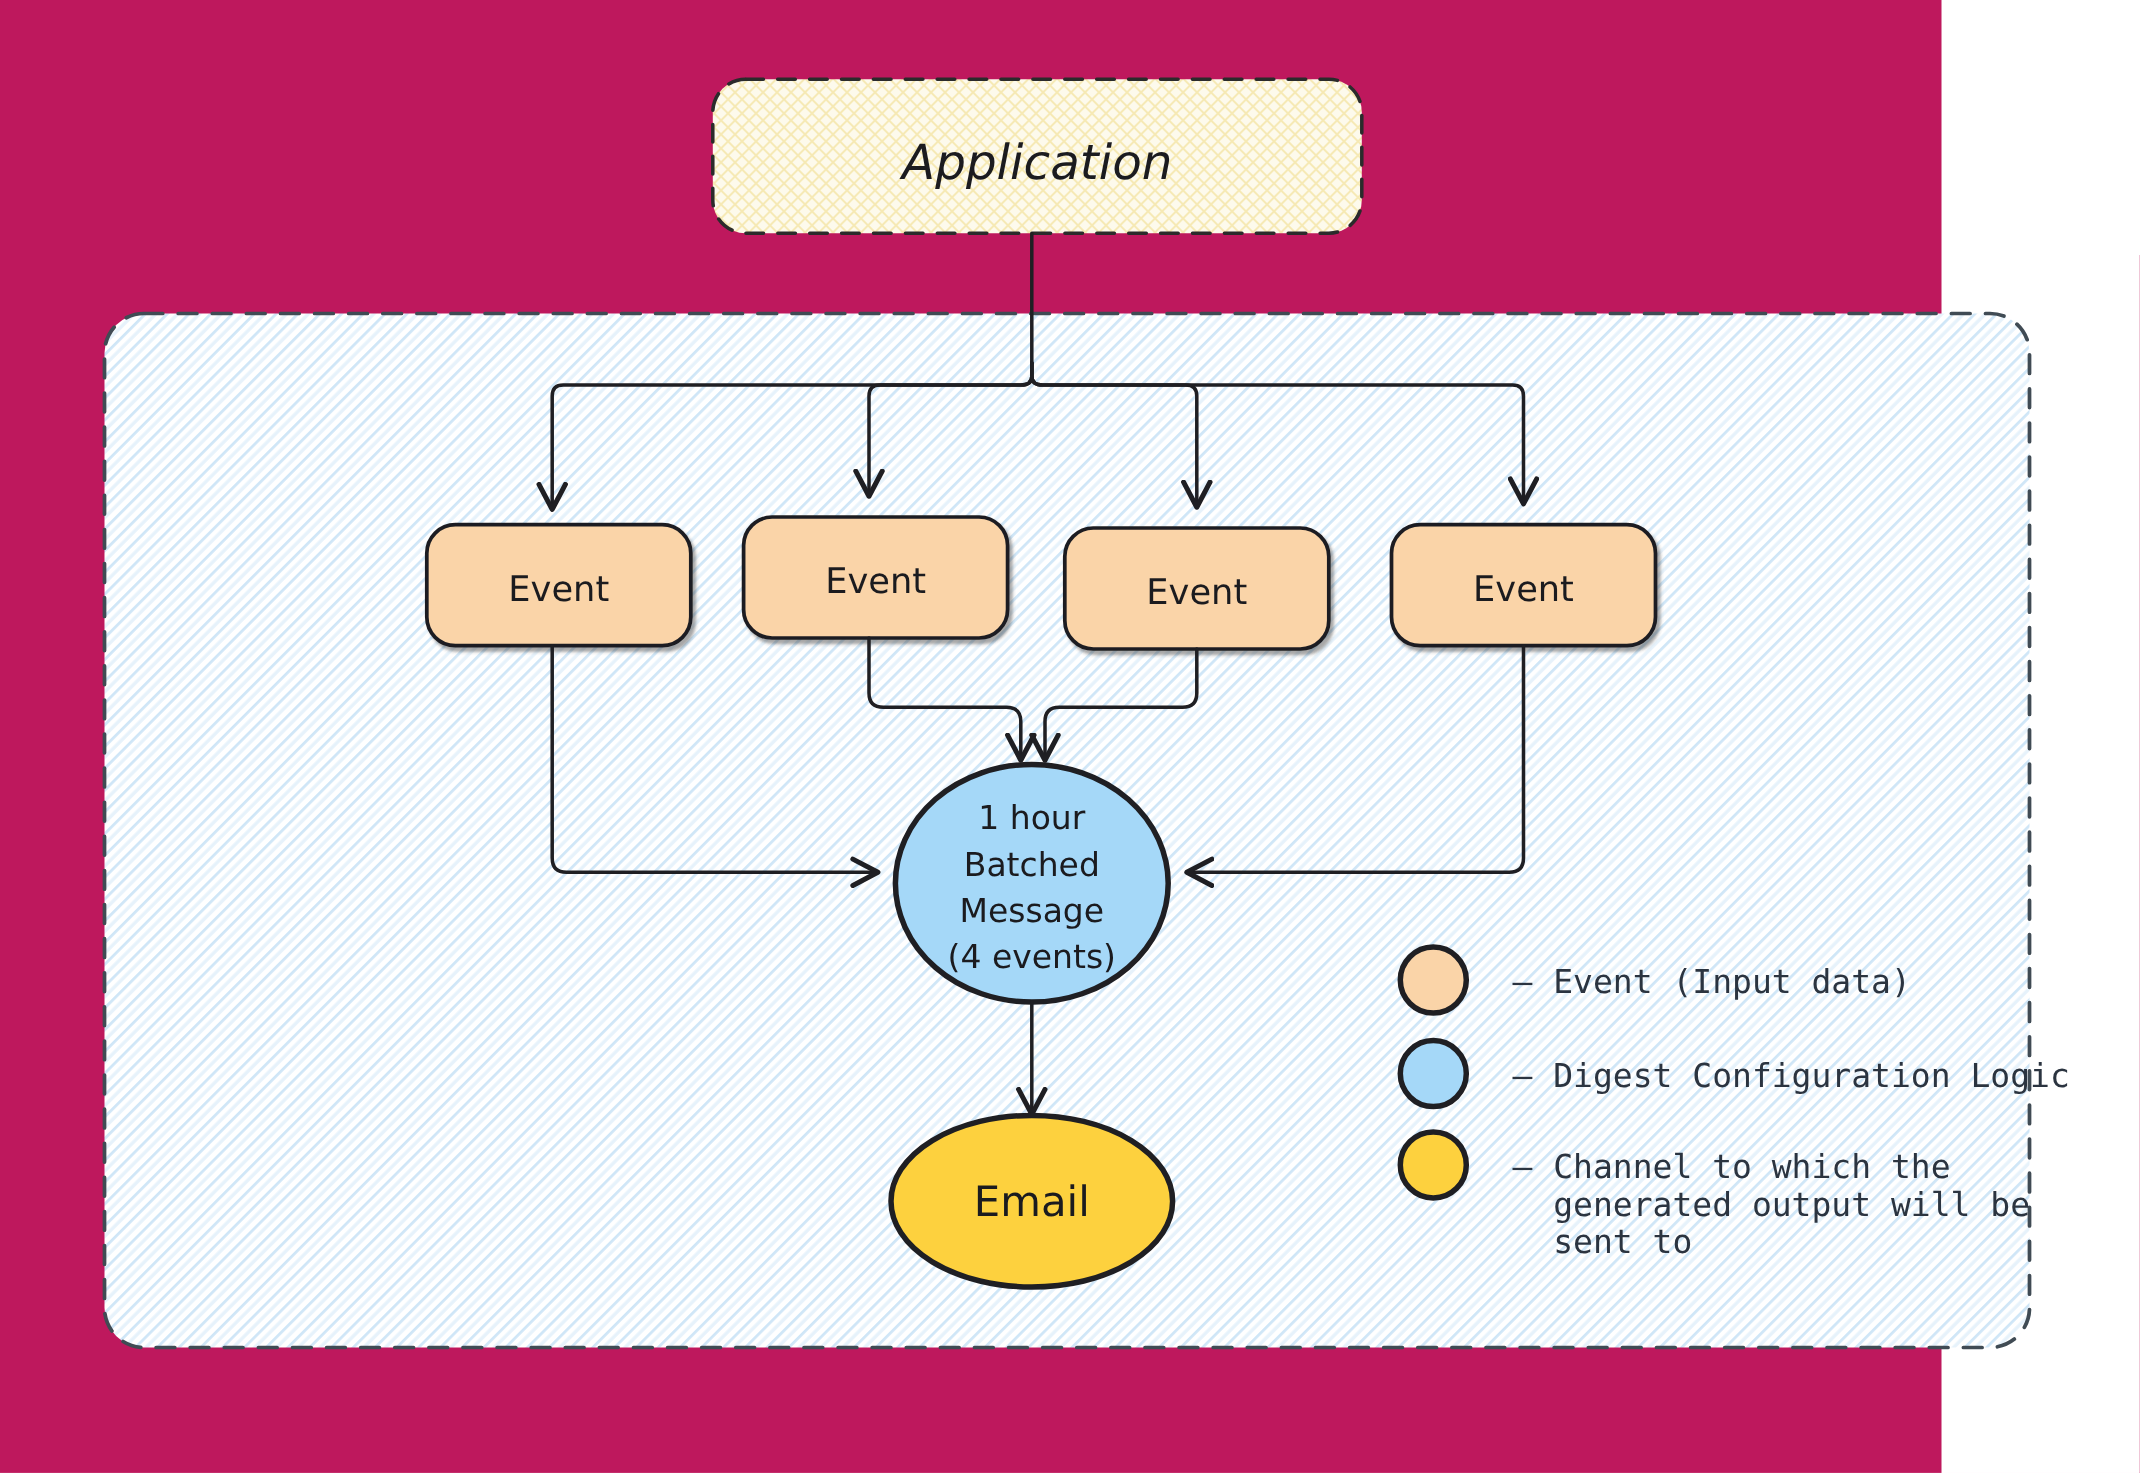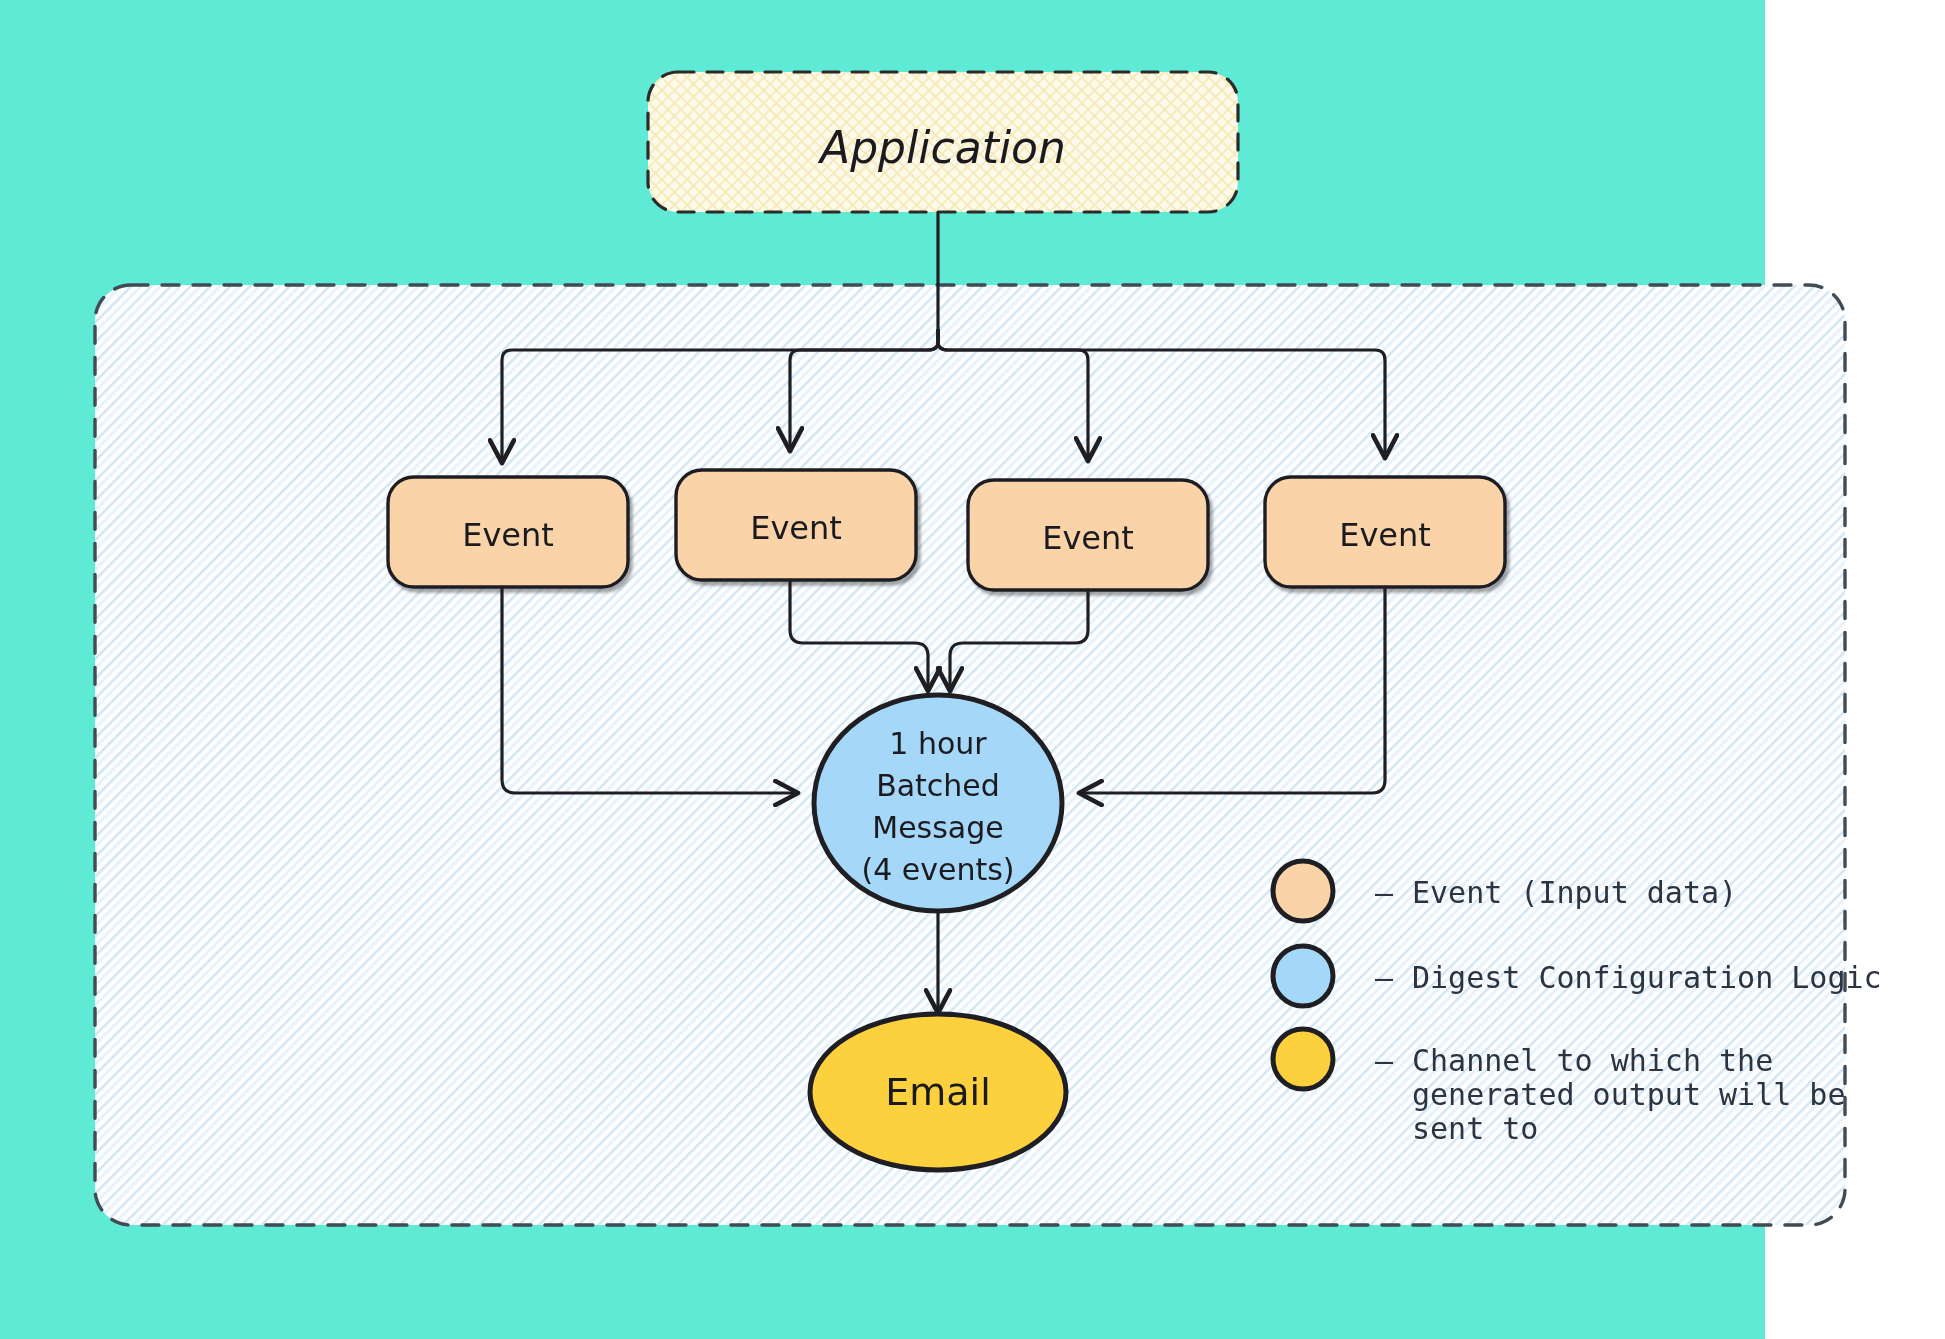--- a/index.html
+++ b/index.html
@@ -10,21 +10,21 @@
   body {
     width: 1945px;
     height: 1339px;
     font-family: "DejaVu Sans", sans-serif;
     overflow: hidden;
   }
   #canvas {
     position: relative;
     width: 1765px;
     height: 1339px;
-    background: #5eead4;
+    background: #be185d;
   }
   svg.diagram {
     position: absolute;
     top: 0; left: 0;
     width: 1945px;
     height: 1339px;
     display: block;
   }
   .node-label {
     font-family: "DejaVu Sans", sans-serif;

